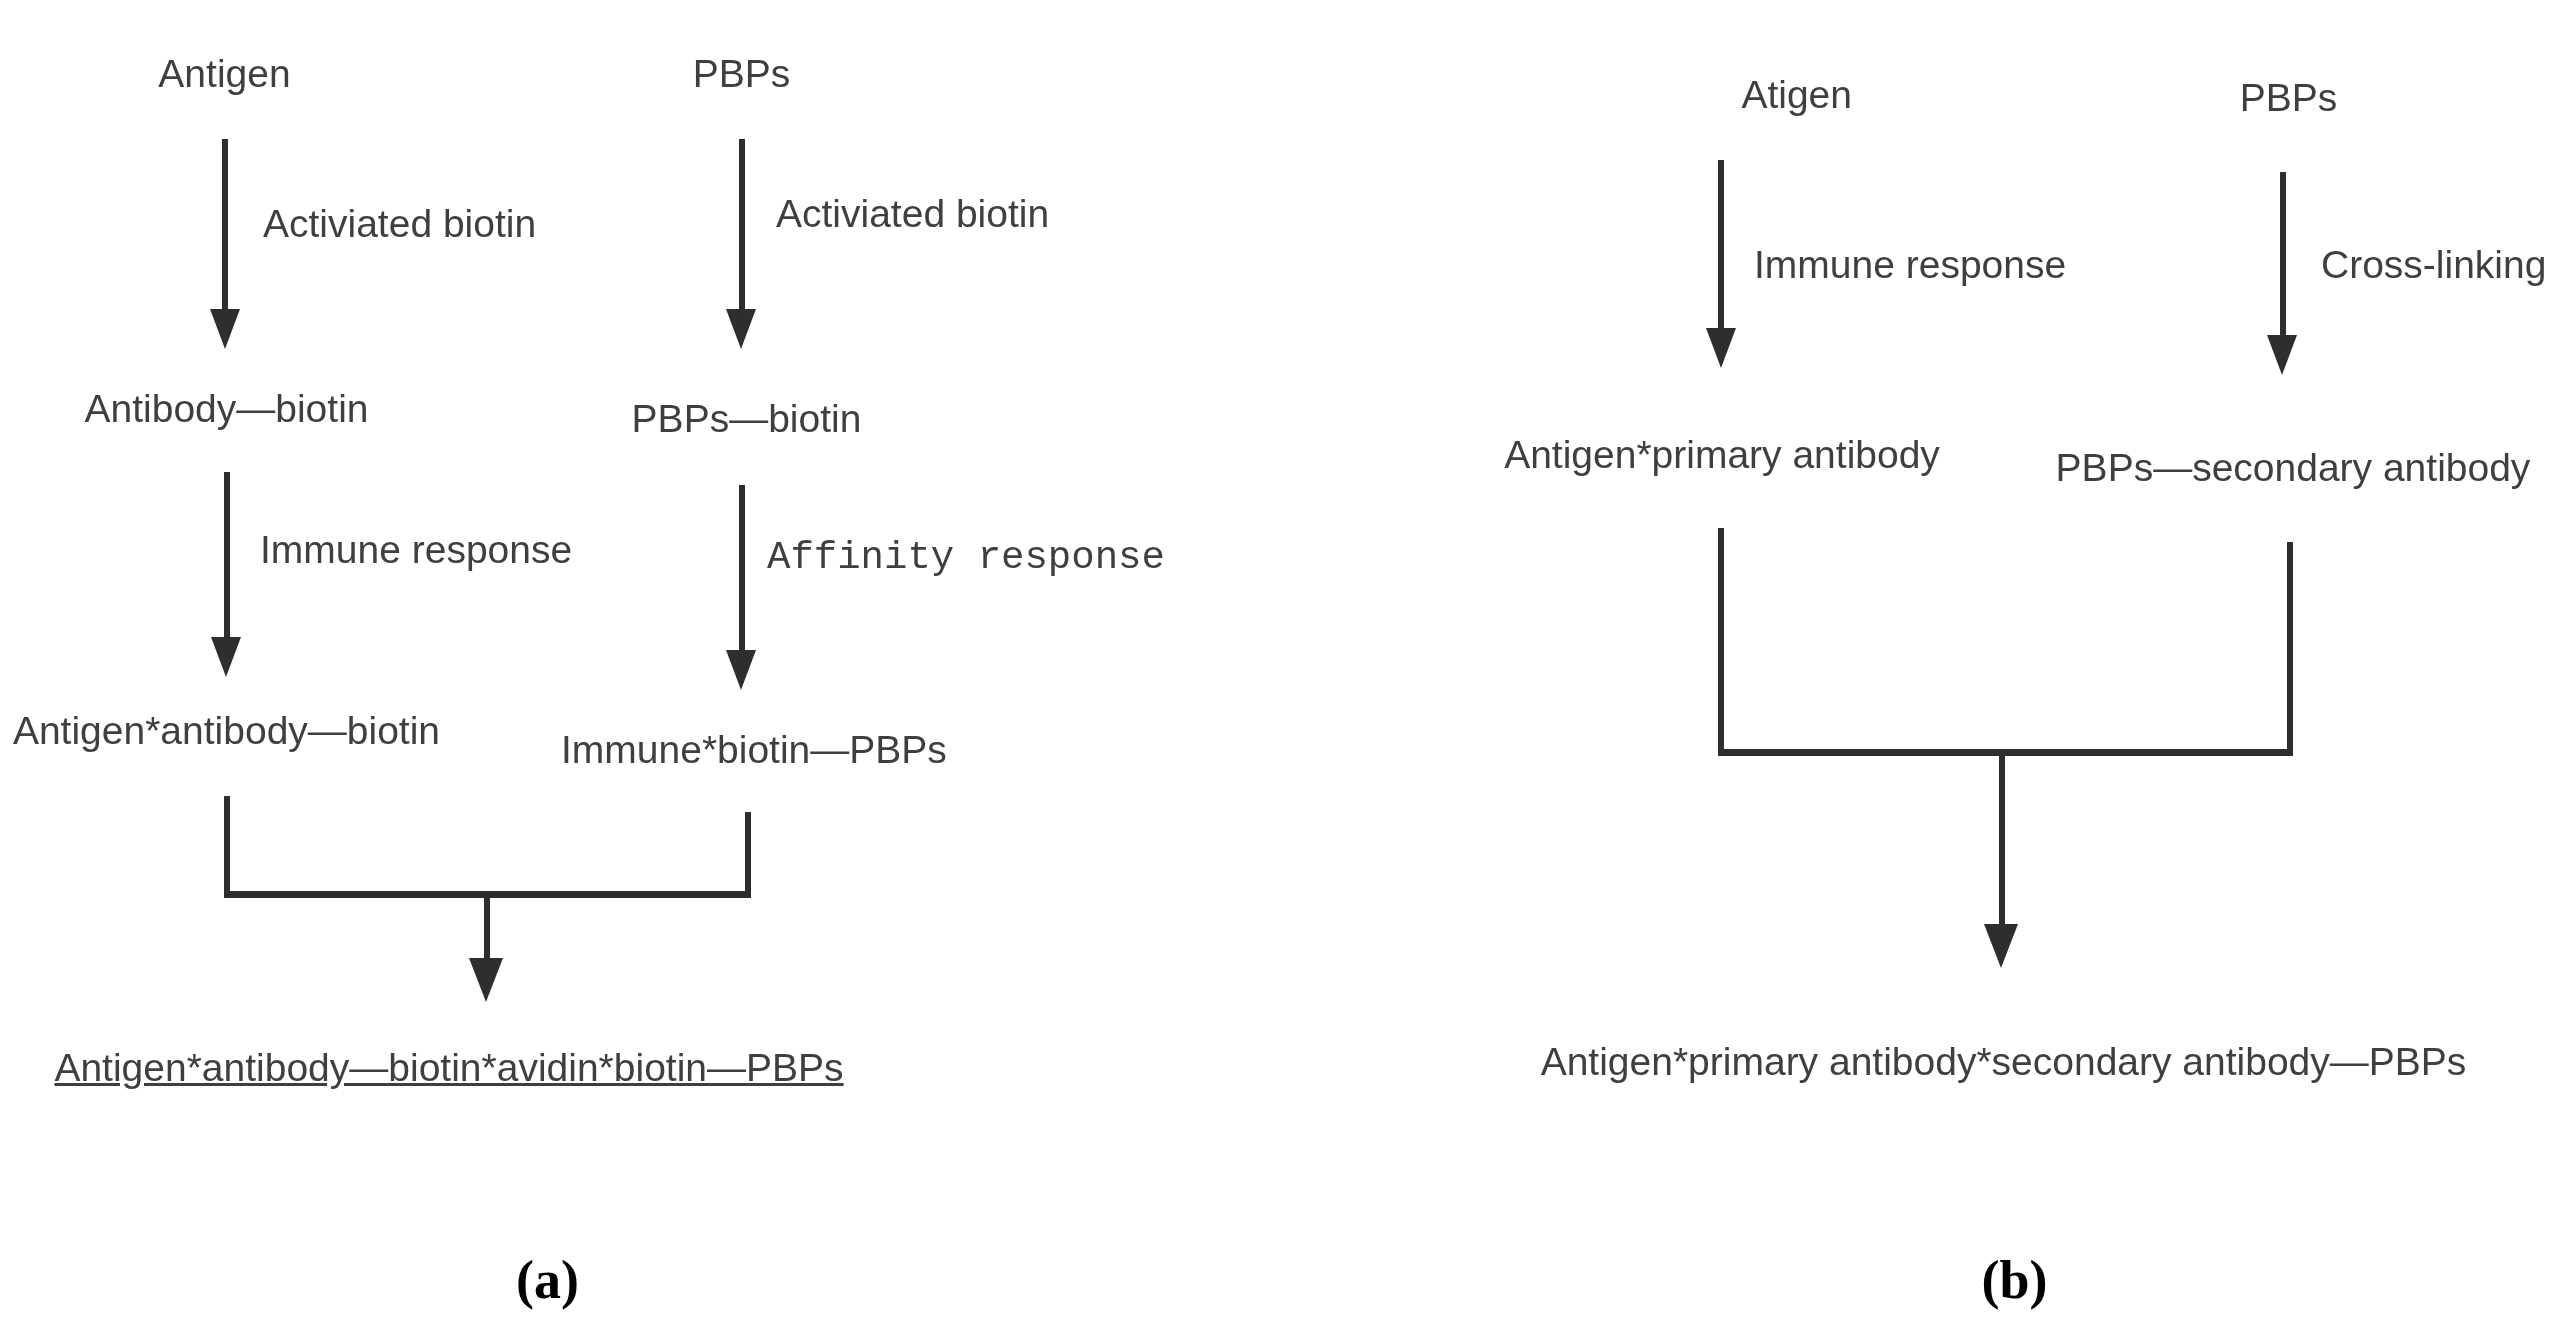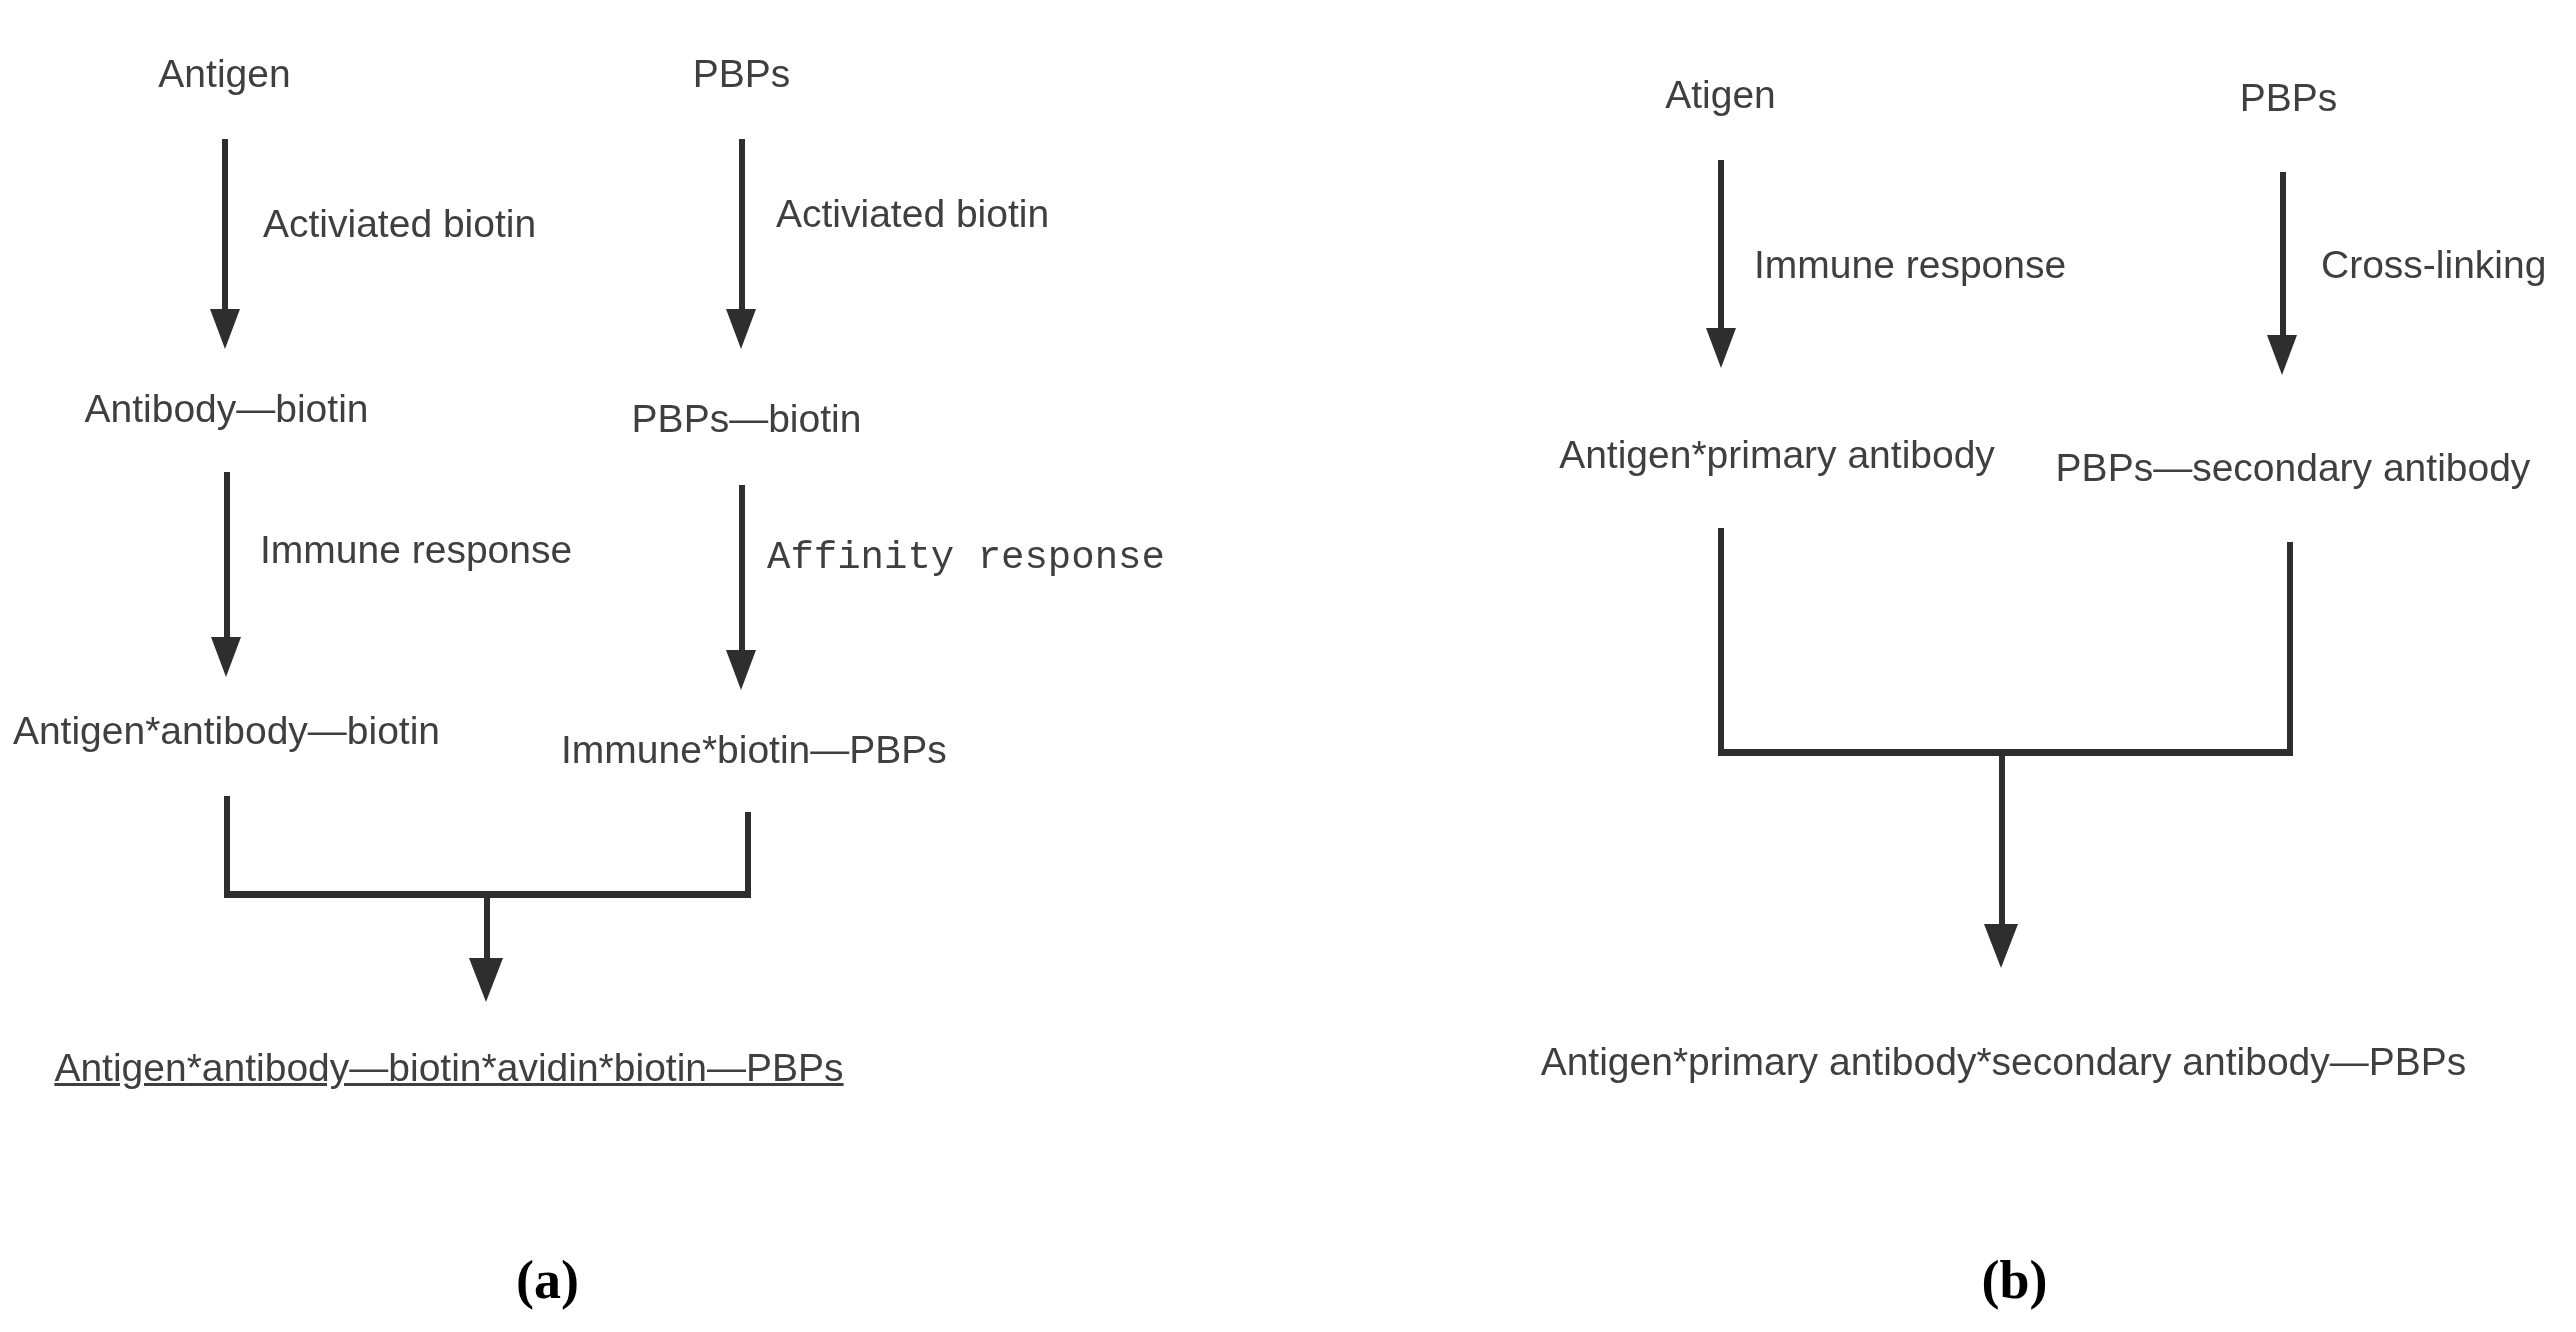--- a/index.html
+++ b/index.html
@@ -95,32 +95,32 @@
     <div class="vline" style="left:484px;top:898px;height:63px;"></div>
     <div class="arrowhead big" style="left:469px;top:958px;"></div>
 
     <div class="node" style="left:10.5px;top:1040px;width:877px;text-decoration:underline;">Antigen*antibody—biotin*avidin*biotin—PBPs</div>
 
     <div class="caption" style="left:460px;top:1247px;width:175px;">(a)</div>
   </div>
 
   <div>
 
-    <div class="node" style="left:1589px;top:67px;width:263px;">Atigen</div>
+    <div class="node" style="left:1589px;top:67px;width:263px;text-align:right;">Atigen</div>
     <div class="node" style="left:2157px;top:70px;width:263px;">PBPs</div>
 
     <div class="vline" style="left:1718px;top:160px;height:172px;"></div>
     <div class="arrowhead" style="left:1706px;top:328px;"></div>
     <div class="edge-label" style="left:1754px;top:237px;">Immune response</div>
 
     <div class="vline" style="left:2280px;top:172px;height:167px;"></div>
     <div class="arrowhead" style="left:2267px;top:335px;"></div>
     <div class="edge-label" style="left:2321px;top:237px;">Cross-linking</div>
 
-    <div class="node" style="left:1514px;top:427px;width:526px;">Antigen*primary antibody</div>
+    <div class="node" style="left:1459px;top:427px;width:526px;">Antigen*primary antibody</div>
     <div class="node" style="left:2030px;top:440px;width:526px;">PBPs—secondary antibody</div>
 
     <div class="vline" style="left:1718px;top:528px;height:228px;"></div>
     <div class="vline" style="left:2287px;top:542px;height:214px;"></div>
     <div class="hline" style="left:1718px;top:749px;width:574px;"></div>
     <div class="vline" style="left:1999px;top:756px;height:172px;"></div>
     <div class="arrowhead big" style="left:1984px;top:924px;"></div>
 
     <div class="node" style="left:1521px;top:1034px;width:965px;">Antigen*primary antibody*secondary antibody—PBPs</div>
 

